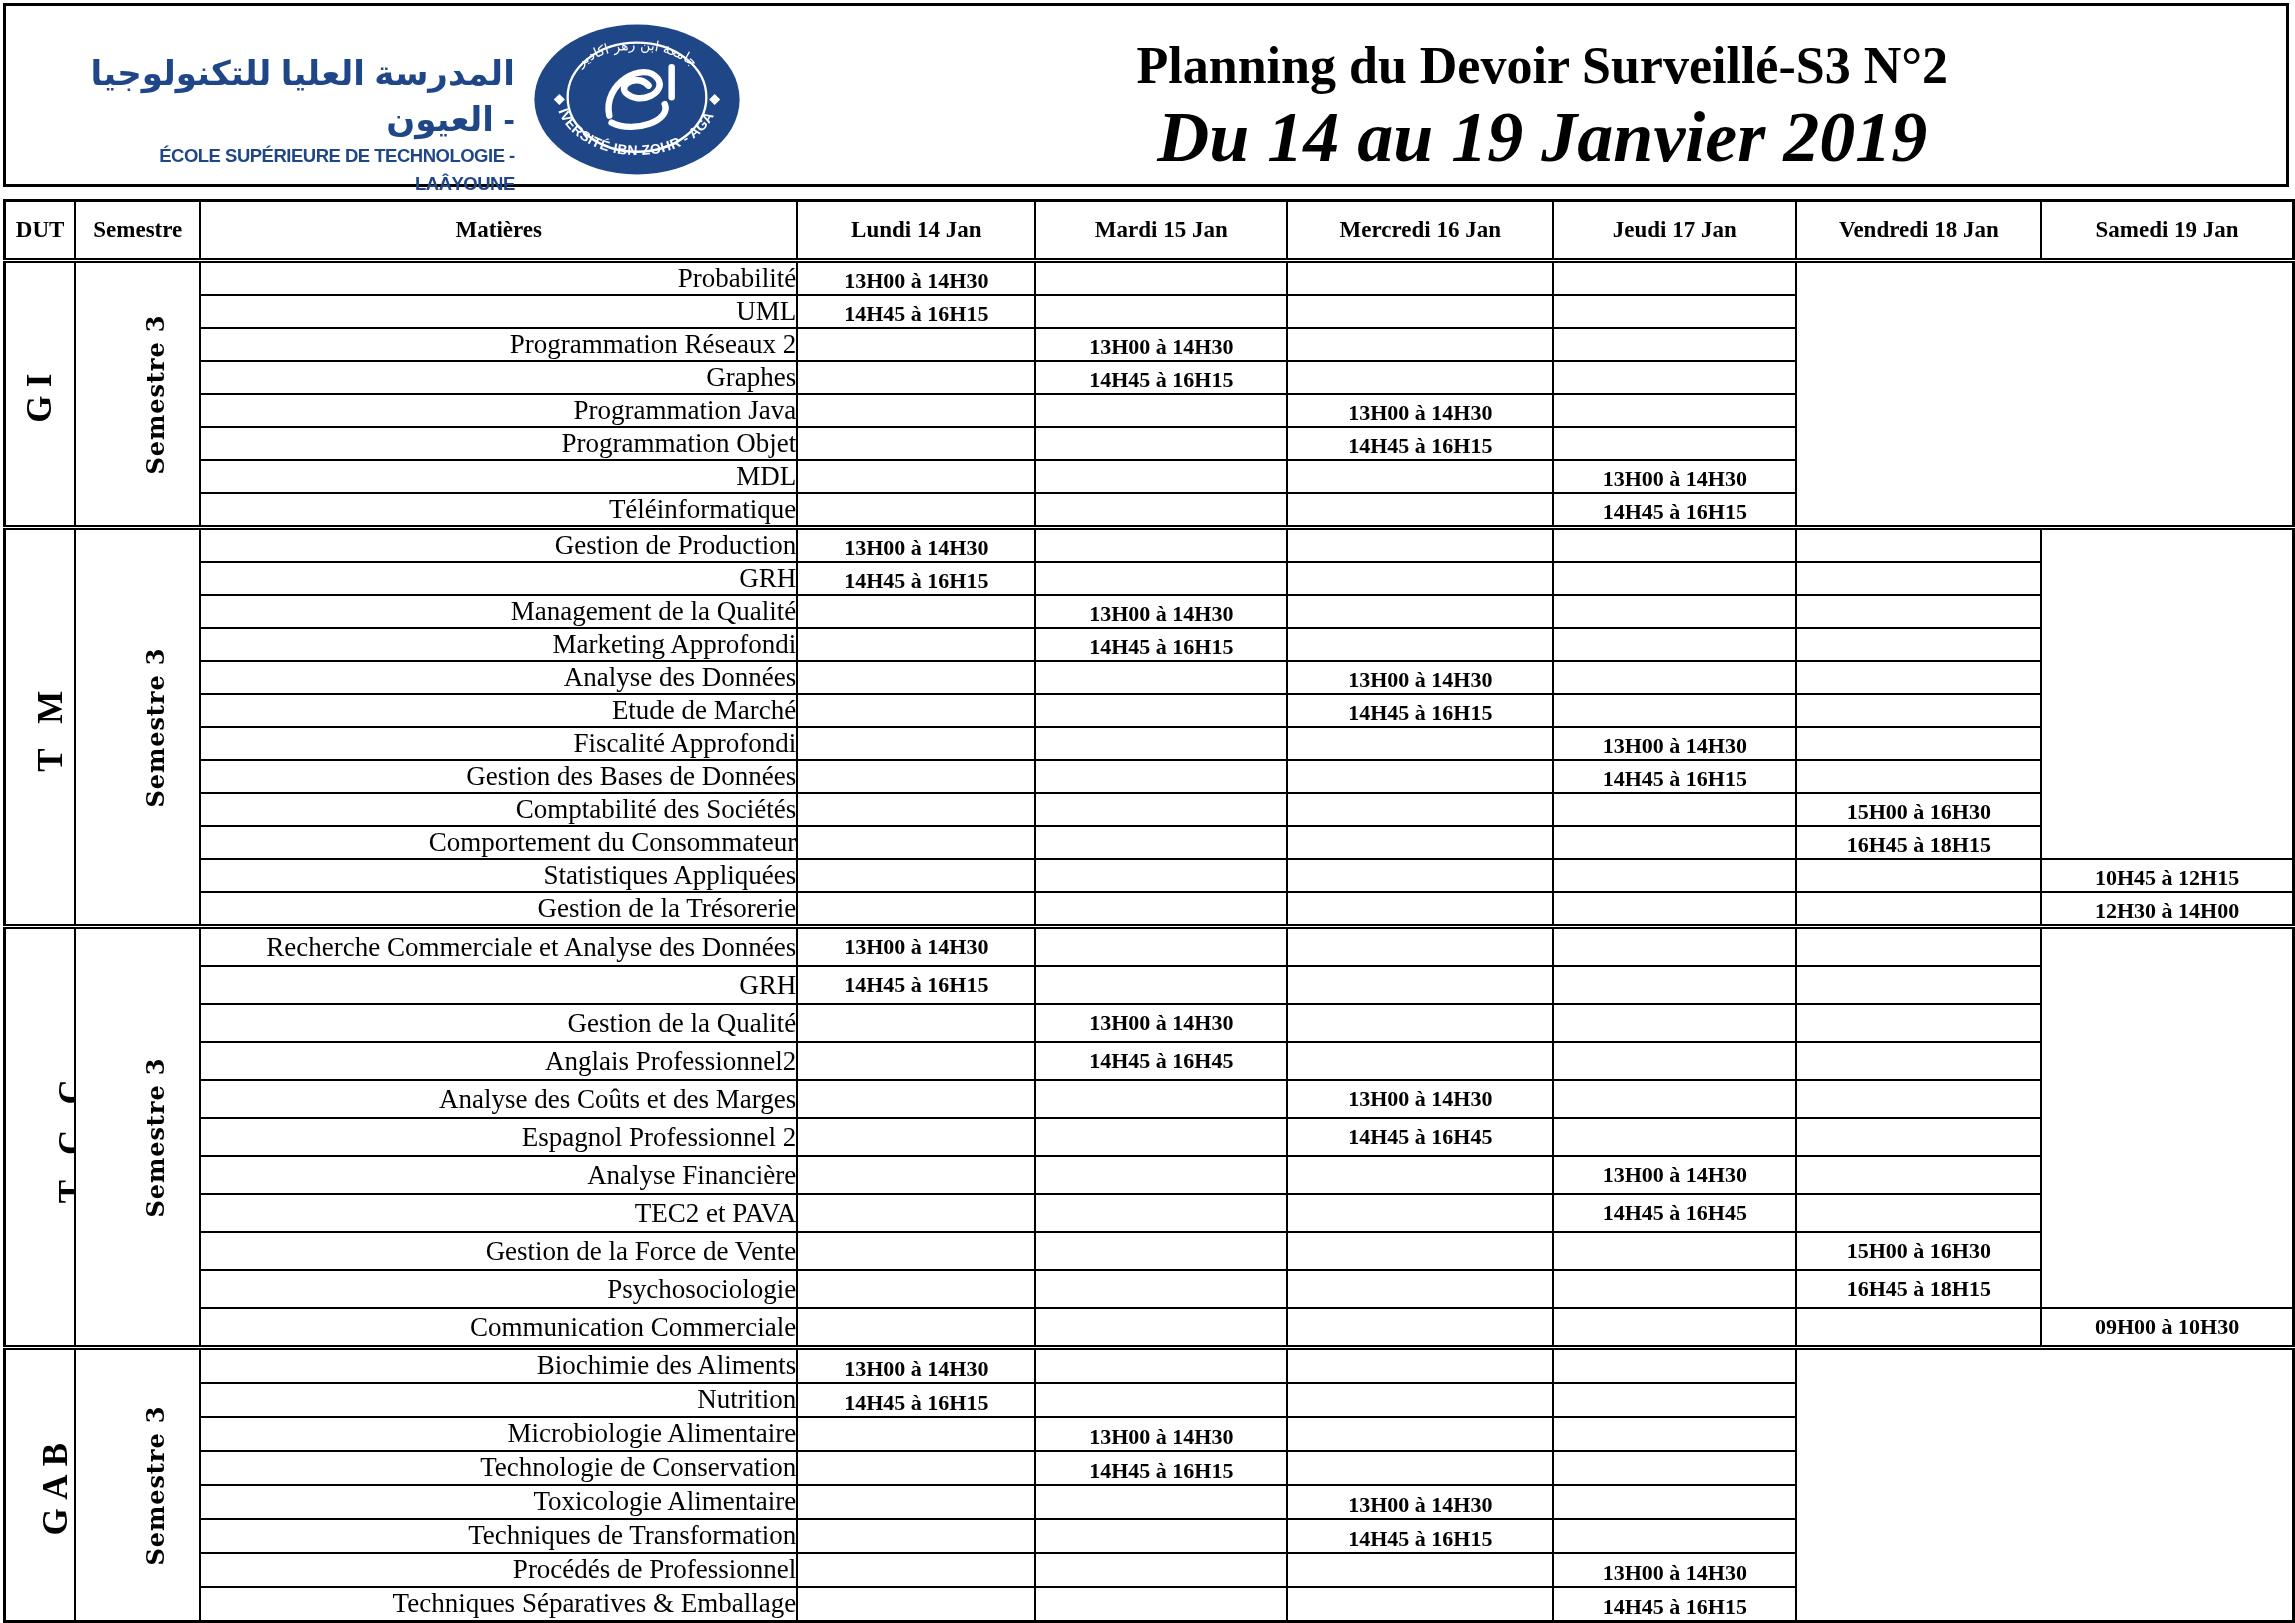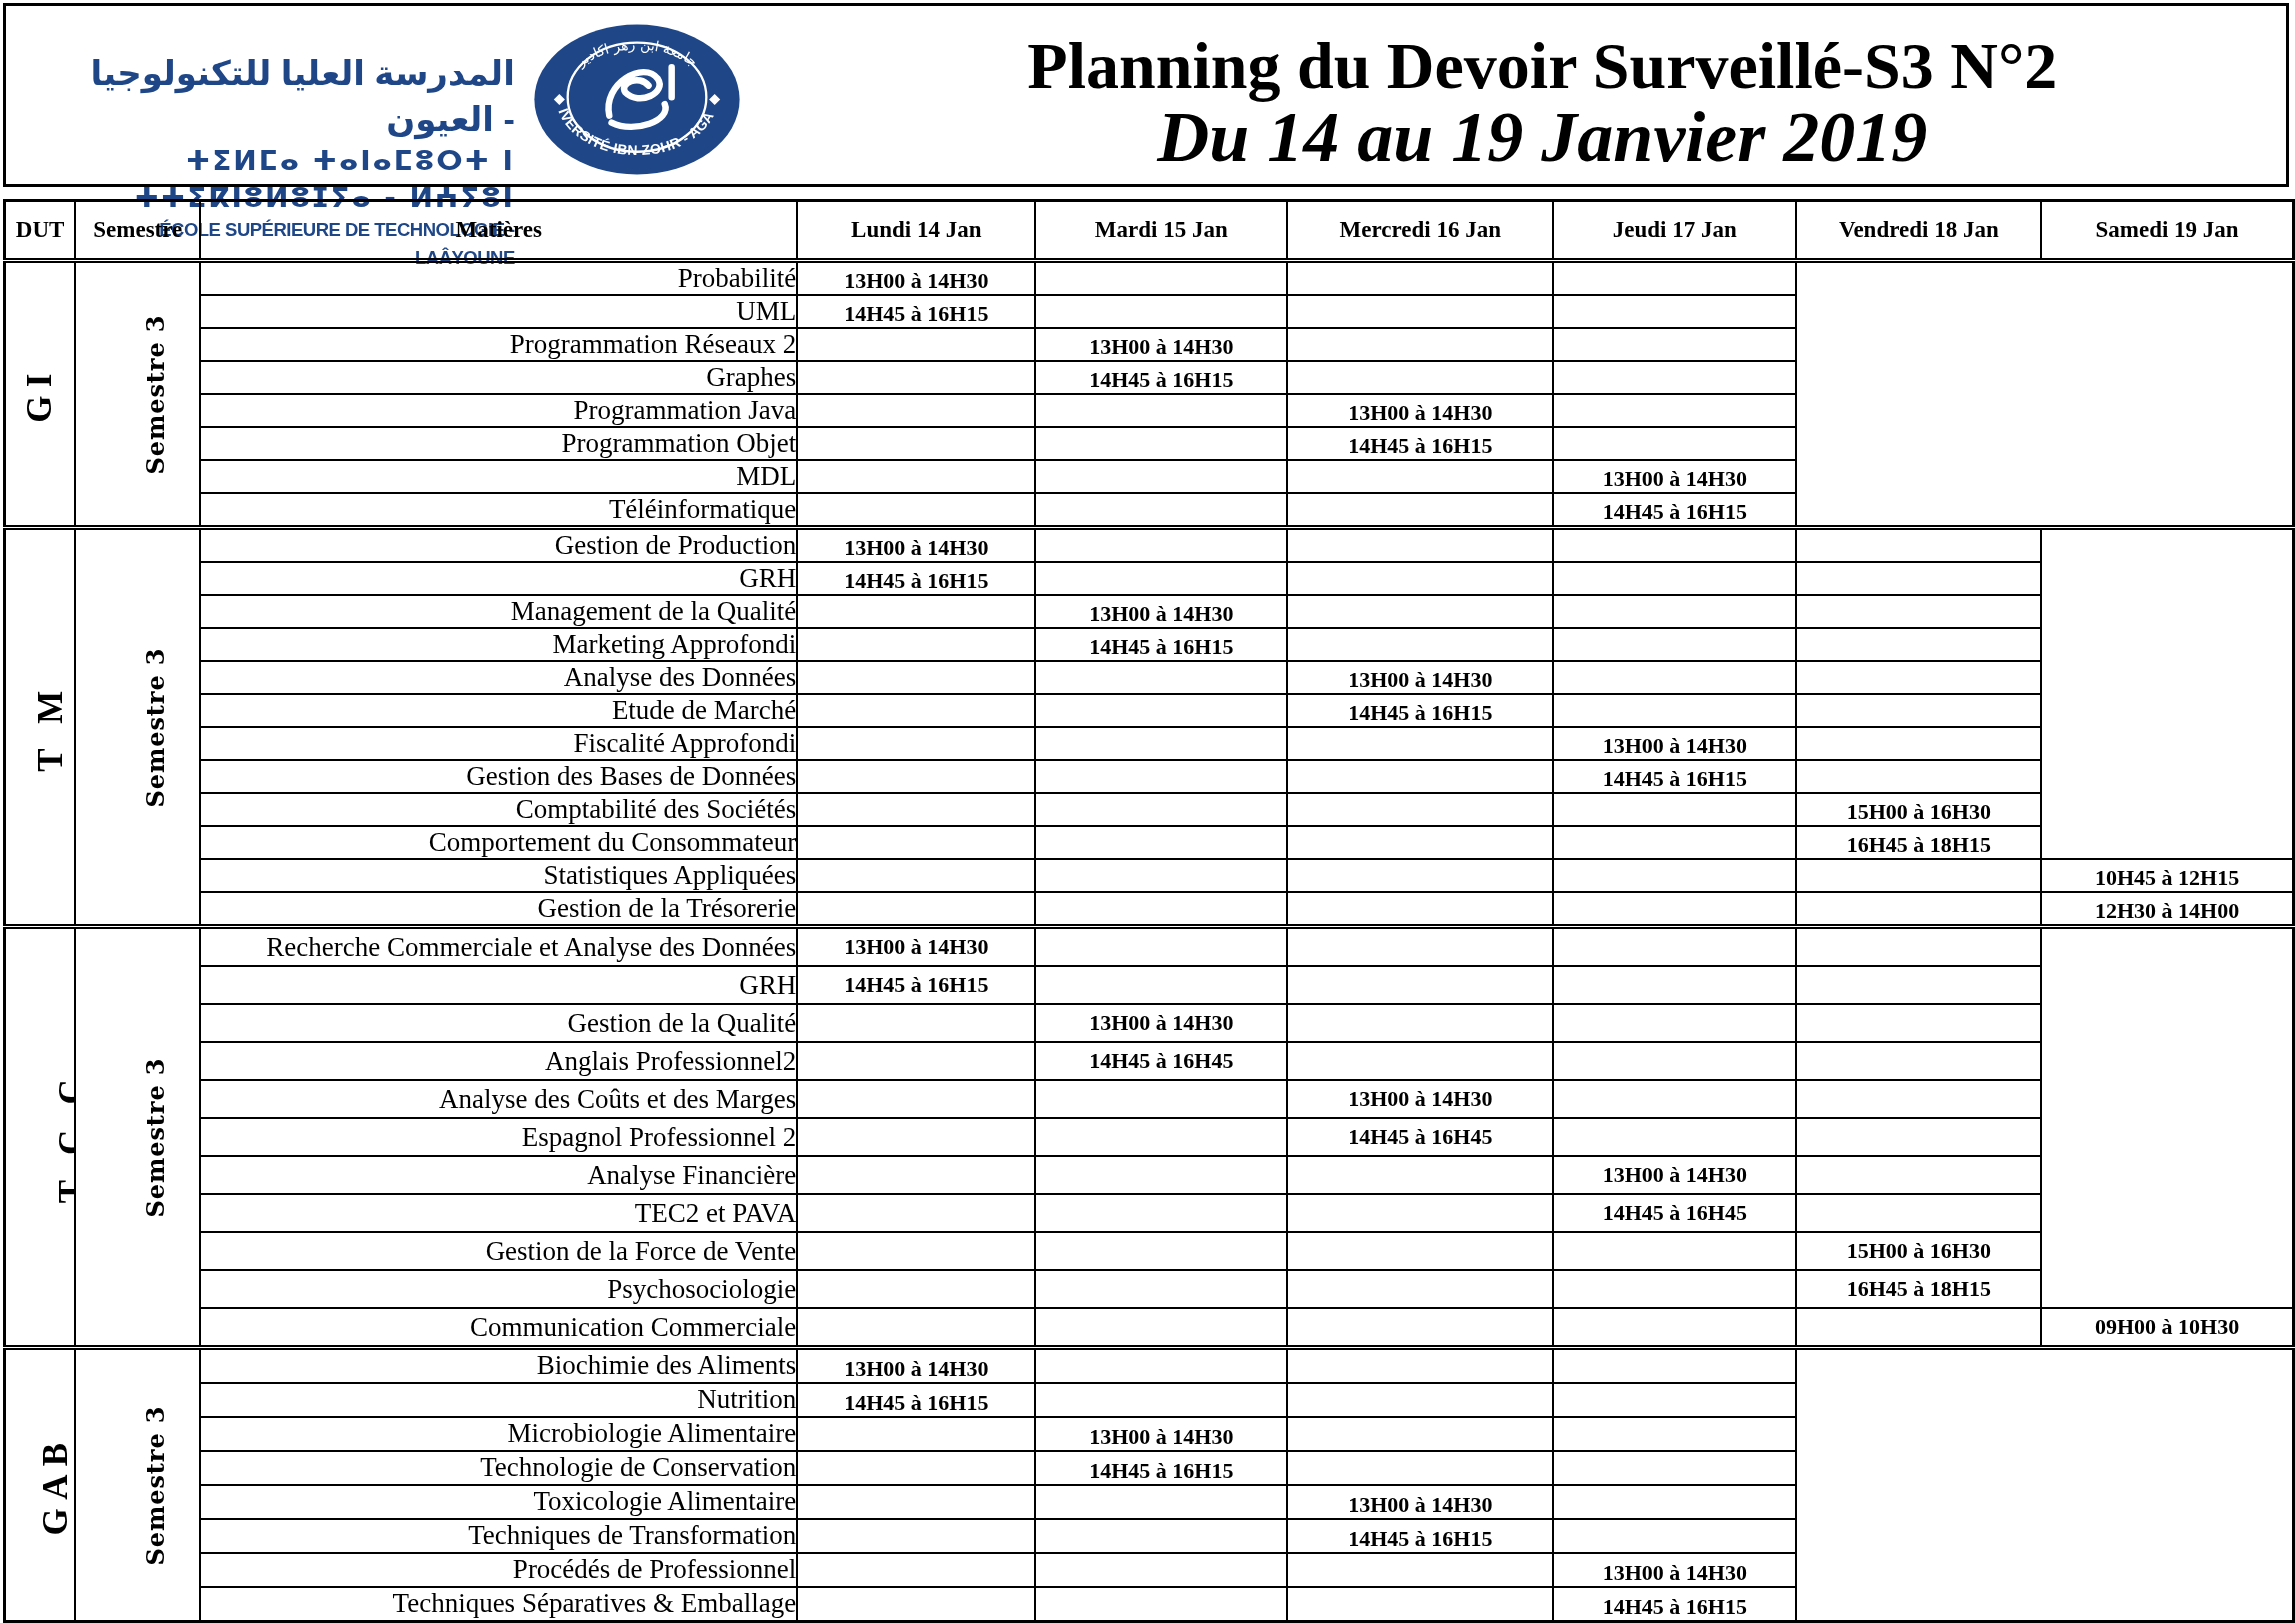--- a/index.html
+++ b/index.html
@@ -8,21 +8,21 @@
   .header-box { position: absolute; left: 2.8px; top: 2.8px; width: 2286px; height: 184px;
                 border: 3.7px solid #000; box-sizing: border-box; background: #fff; }
   .logo-text { position: absolute; left: 83px; top: 32px; width: 426px; color: #1f4788;
                font-family: "Liberation Sans", "DejaVu Sans", sans-serif; text-align: right; margin-top: 12px; }
   .logo-ar { font-size: 34px; line-height: 46px; direction: rtl; font-weight: bold; }
   .logo-tf { font-size: 28px; line-height: 37px; letter-spacing: 1.9px; font-weight: bold;
              font-family: "DejaVu Sans", sans-serif; }
   .logo-fr { font-size: 18.5px; line-height: 28px; font-weight: bold; letter-spacing: -0.5px; text-align: right; padding-left: 2.8px; }
   .seal { position: absolute; left: 527px; top: 17.6px; width: 208px; height: 153px; }
   .title { position: absolute; left: 796px; top: 13px; width: 1481px; text-align: center;
-           font-size: 66px; font-weight: bold; line-height: 93px; }
+           font-size: 52px; font-weight: bold; line-height: 93px; }
   .subtitle { position: absolute; left: 796px; top: 90px; width: 1481px; text-align: center;
               font-size: 72px; font-weight: bold; font-style: italic; line-height: 83px; padding-left: 0px; }
   table.planning { position: absolute; left: 2.8px; top: 199px; width: 2290px;
                    border-collapse: collapse; table-layout: fixed; border: 3.7px solid #000; }
   table.planning th, table.planning td { border: 2.3px solid #000; padding: 0; overflow: hidden; white-space: nowrap; }
   table.planning th { font-weight: bold; height: 56px; font-size: 23px; text-align: center; vertical-align: middle; border-bottom: 5.6px double #000; }
   th.col-dut { font-size: 22px; }
   th.col-sem { font-size: 21px; }
   th.col-mat { font-size: 30px; }
   td.subject { font-size: 27px; padding-left: 43px; text-align: right; vertical-align: top; padding-top: 0px; }
@@ -40,21 +40,20 @@
   tr.tcc td.slot { vertical-align: middle; }
   tr.sec-start td { border-top: 5.6px double #000; }
   td.merged { border-bottom: 2.3px solid #000; }
 </style>
 </head>
 <body>
 
 <div class="header-box">
   <div class="logo-text">
     <div class="logo-ar">المدرسة العليا للتكنولوجيا - العيون</div>
-    <div class="logo-tf">ⵜⵉⵍⵎⴰ ⵜⴰⵏⴰⵎⵓⵔⵜ ⵏ ⵜⵜⵉⴽⵏⵓⵍⵓⵊⵢⴰ - ⵍⵄⵢⵓⵏ</div>
     <div class="logo-fr">ÉCOLE SUPÉRIEURE DE TECHNOLOGIE - LAÂYOUNE</div>
   </div>
   <svg class="seal" viewBox="0 0 450 330">
     <ellipse cx="225" cy="165" rx="222" ry="162" fill="#1f4788"></ellipse>
     <ellipse cx="225" cy="160" rx="150" ry="118" fill="none" stroke="#fff" stroke-width="5"></ellipse>
     <path d="M165 200 C 150 130, 240 80, 270 120 C 290 150, 230 180, 200 150 C 185 130, 230 110, 250 135 M 170 215 C 220 240, 300 210, 285 175 M 300 95 L 300 160" fill="none" stroke="#fff" stroke-width="14" stroke-linecap="round"></path>
     <polygon points="45,165 57,153 69,165 57,177" fill="#fff"></polygon>
     <polygon points="381,165 393,153 405,165 393,177" fill="#fff"></polygon>
     <path id="sealBottomArc" d="M 55 190 A 175 125 0 0 0 395 190" fill="none"></path>
     <text font-family="Liberation Sans, sans-serif" font-weight="bold" font-size="30" fill="#fff" letter-spacing="1">

